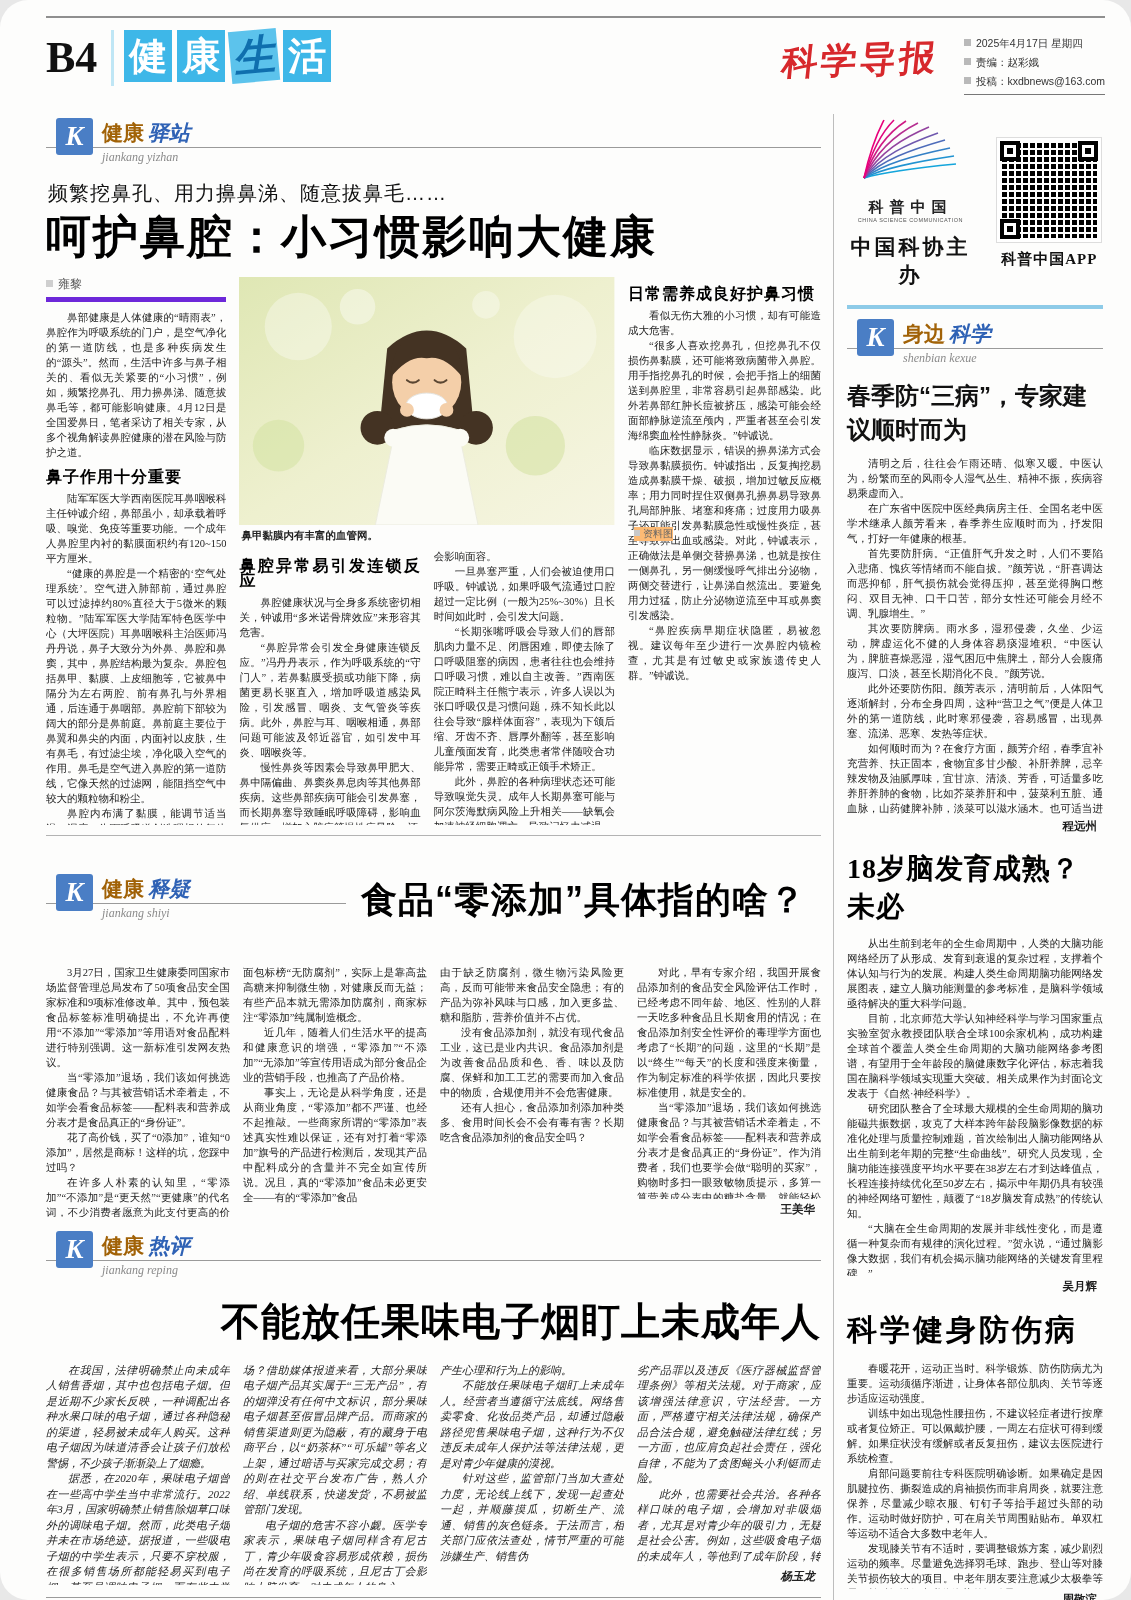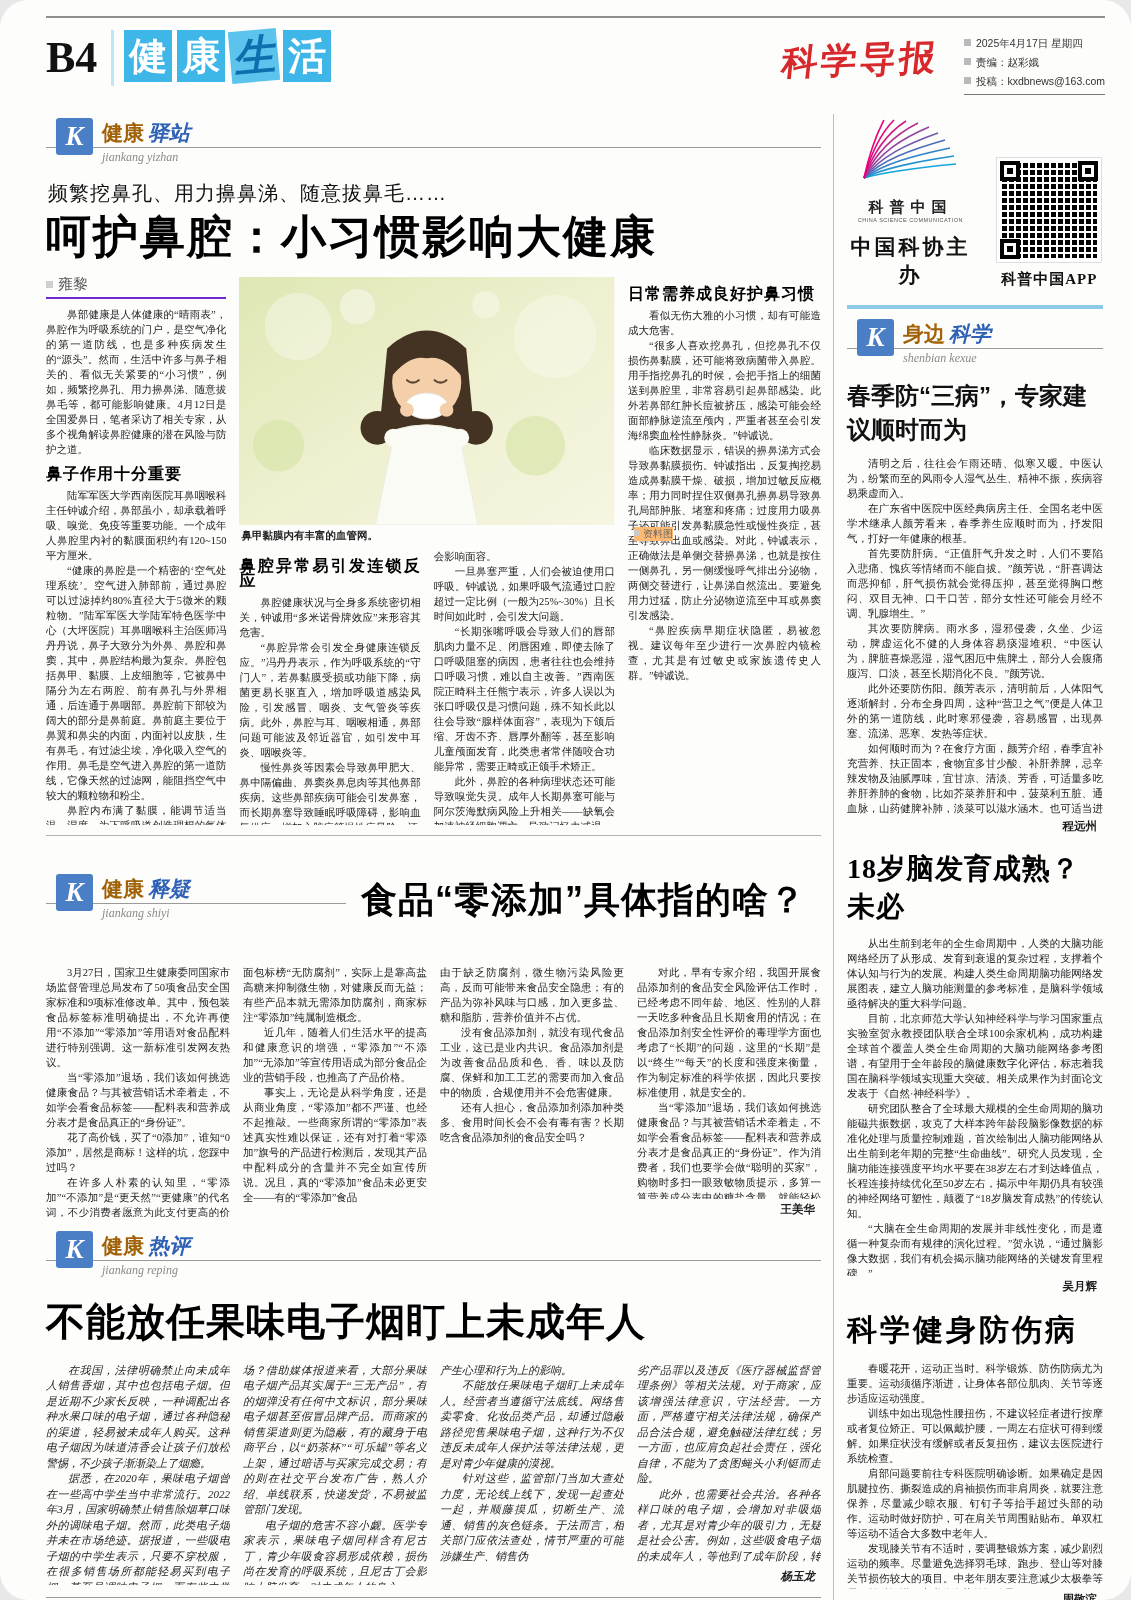--- a/index.html
+++ b/index.html
@@ -37,21 +37,21 @@
   .bl-blue{font-family:"Liberation Serif",serif;font-weight:bold;font-style:italic;color:#2f62b5;margin-left:4px;}
   .badge-pinyin{font-style:italic;color:#8a8a8a;font-size:12px;margin-top:4px;}
   
   .kicker{font-family:"Liberation Sans",sans-serif;font-size:20px;color:#111;margin:10px 0 4px 2px;letter-spacing:1px;}
   .headline1{font-family:"Liberation Sans",sans-serif;font-weight:900;font-size:45px;color:#000;
              letter-spacing:2px;margin:2px 0 14px 0;line-height:1.15;}
   .top-body{display:flex;gap:13px;height:548px;overflow:hidden;}
   .tcol1{flex:1.0;overflow:hidden;}
   .tmid{flex:2.08;display:flex;flex-direction:column;}
   .tcol4{flex:1.07;overflow:hidden;}
-  .byline-top{font-size:15px;color:#555;border-bottom:2px solid #6d28d9;padding-bottom:5px;margin-bottom:8px;}
+  .byline-top{font-size:12px;color:#555;border-bottom:5px solid #6d28d9;padding-bottom:5px;margin-bottom:8px;}
   .byline-top .sq{background:#cfcfcf;}
   .body{font-size:10.5px;line-height:15px;text-align:justify;color:#222;}
   .body p{margin:0;text-indent:2em;}
   .body p.cont{text-indent:0;}
   h3.colhead{font-family:"Liberation Sans",sans-serif;font-size:16px;color:#000;margin:9px 0 7px 0;letter-spacing:1px;}
   .photo-wrap{position:relative;width:100%;}
   .photo-svg{display:block;width:100%;height:248px;}
   .caption-row{display:flex;margin:4px 0 2px 2px;}
   .caption{font-size:10.5px;font-weight:bold;color:#222;}
   .credit{position:absolute;right:-58px;bottom:-16px;font-size:10px;color:#666;white-space:nowrap;background:#fdba74;}
@@ -62,27 +62,27 @@
   
   .mid-head-row{display:flex;align-items:center;margin:2px 0 10px 0;}
   .mid-head-row .badge-row{width:300px;flex:none;margin:0;}
   .headline2{flex:1;text-align:center;font-family:"Liberation Sans",sans-serif;font-weight:900;
              font-size:36px;color:#000;letter-spacing:1px;}
   .cols4{display:flex;gap:13px;height:252px;overflow:hidden;}
   .cols4>.ccol{flex:1;overflow:hidden;display:flex;flex-direction:column;}
   .ccol .clip{flex:1;overflow:hidden;}
   .byline{text-align:right;font-weight:bold;font-size:11.5px;padding-right:6px;margin-top:3px;font-family:"Liberation Sans",sans-serif;}
   
-  .headline3{text-align:left;font-family:"Liberation Sans",sans-serif;font-weight:900;
+  .headline3{text-align:right;font-family:"Liberation Sans",sans-serif;font-weight:900;
              font-size:39px;color:#000;letter-spacing:1px;margin:12px 0 14px 0;}
   .kai .body, .kai.body{font-style:italic;font-size:11px;line-height:15.5px;}
   .cols4.bottom{height:222px;}
   .bottom-rule{border:none;border-top:1px solid #9a9a9a;margin:12px 0 0 0;}
   
-  .kepu-row{display:flex;gap:22px;align-items:flex-end;margin-top:4px;}
+  .kepu-row{display:flex;gap:22px;align-items:center;margin-top:4px;}
   .kepu-left{width:130px;text-align:center;}
   .kepu-name{font-family:"Liberation Sans",sans-serif;font-weight:bold;font-size:15px;letter-spacing:6px;color:#222;margin-top:2px;}
   .kepu-sub{font-size:5.5px;color:#555;letter-spacing:0.5px;font-family:"Liberation Sans",sans-serif;}
   .kepu-org{font-family:"Liberation Serif",serif;font-weight:bold;font-size:21px;letter-spacing:3px;color:#111;margin-top:10px;}
   .qr-block{width:110px;text-align:center;}
   .qr{position:relative;width:96px;height:96px;margin:0 auto;background:#fff;border:4px solid #fff;outline:1px solid #ddd;
       background-image:radial-gradient(#000 58%,transparent 60%);background-size:7px 7px;}
   .finder{position:absolute;width:20px;height:20px;background:#fff;border:4px solid #000;box-sizing:border-box;}
   .finder::after{content:"";position:absolute;left:3px;top:3px;width:6px;height:6px;background:#000;}
   .f1{left:-1px;top:-1px;} .f2{right:-1px;top:-1px;} .f3{left:-1px;bottom:-1px;}

